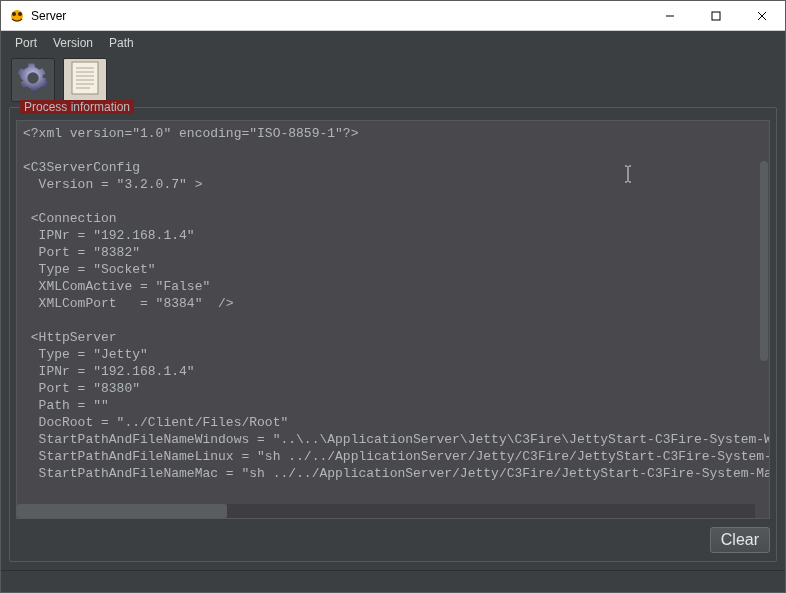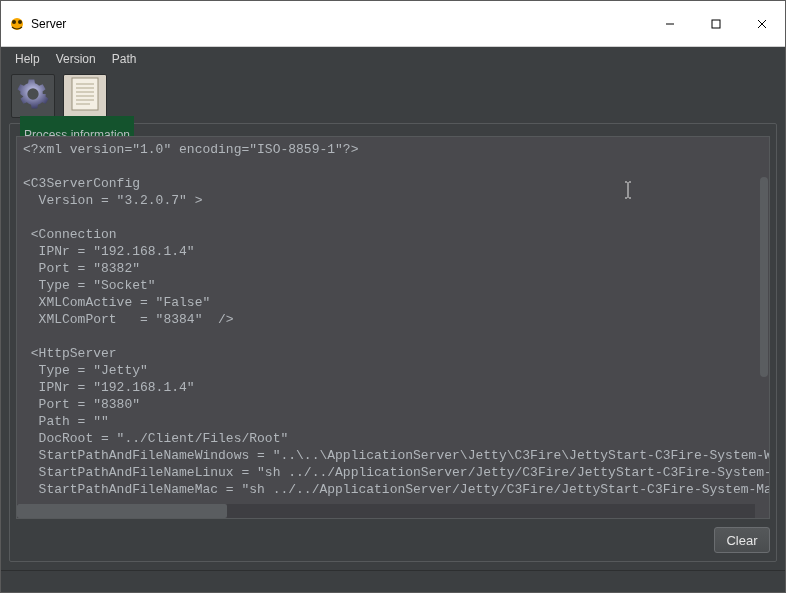--- a/index.html
+++ b/index.html
@@ -1,41 +1,41 @@
 <!DOCTYPE html>
 <html><head>
   <meta charset="utf-8">
   <style>
     * { margin: 0; padding: 0; box-sizing: border-box; }
     html, body { width: 786px; height: 593px; overflow: hidden; font-family: "Segoe UI", Tahoma, sans-serif; }
     .window { width: 786px; height: 593px; display: flex; flex-direction: column; background: #3c3f41; border: 1px solid #5a5a5a; }
-    .titlebar { height: 46px; background: #ffffff; display: flex; align-items: center; border-bottom: 1px solid #d0d0d0; }
+    .titlebar { height: 30px; background: #ffffff; display: flex; align-items: center; border-bottom: 1px solid #d0d0d0; }
     .titlebar-icon { width: 16px; height: 16px; margin-left: 8px; margin-right: 6px; }
     .titlebar-title { font-size: 12px; color: #000; flex: 0 0 auto; }
     .titlebar-spacer { flex: 1; }
     .titlebar-btns { display: flex; height: 100%; }
     .tb-btn { width: 46px; height: 100%; display: flex; align-items: center; justify-content: center; color: #000; font-size: 10px; }
     .tb-btn svg { display: block; }
     .menubar { height: 24px; background: #3c3f41; display: flex; align-items: center; padding: 0 6px; color: #d6d6d6; font-size: 12px; }
     .menu-item { padding: 2px 8px; }
     .toolbar { height: 52px; background: #3c3f41; display: flex; align-items: center; padding: 4px 10px 6px 10px; gap: 8px; }
     .tool-btn { width: 44px; height: 44px; border: 1px solid #2a2c2d; background: #4a4d4f; display: flex; align-items: center; justify-content: center; border-radius: 2px; }
     .tool-btn.alt { background: #d9d2c6; }
     .content-area { flex: 1; padding: 0 8px 8px 8px; display: flex; flex-direction: column; min-height: 0; }
     .group { position: relative; border: 1px solid #56595b; border-radius: 2px; padding: 12px 6px 8px 6px; flex: 1; display: flex; flex-direction: column; min-height: 0; }
-    .group-title { position: absolute; top: -8px; left: 10px; background: #14532d; padding: 12px 4px; font-size: 12px; color: #b8bcc0; }
+    .group-title { position: absolute; top: -8px; left: 10px; background: #7f1d1d; padding: 0 4px; font-size: 12px; color: #b8bcc0; }
     .textpane-wrap { flex: 1; border: 1px solid #56595b; background: #49494d; position: relative; min-height: 0; overflow: hidden; }
     .textpane { width: 100%; height: calc(100% - 14px); overflow: auto; }
     pre.code { font-family: "Consolas","Courier New",monospace; font-size: 13px; line-height: 17px; color: #b1b6bb; padding: 4px 6px; white-space: pre; }
     .hscroll-track { position: absolute; left: 0; right: 14px; bottom: 0; height: 14px; background: #3e3e42; }
     .hscroll-thumb { position: absolute; left: 0; top: 0; bottom: 0; width: 210px; background: #5a5d60; border-radius: 2px; }
     .vscroll { position: absolute; top: 0; bottom: 14px; right: 0; width: 14px; background: transparent; }
     .vscroll-thumb { position: absolute; right: 1px; top: 40px; width: 8px; height: 200px; background: #5a5d60; border-radius: 4px; }
     .button-row { display: flex; justify-content: flex-end; padding-top: 8px; }
-    .btn { min-width: 56px; height: 26px; border: 1px solid #6a6d70; background: linear-gradient(#55585a,#4a4d4f); color: #e6e6e6; font-size: 13px; border-radius: 3px; display: flex; align-items: center; justify-content: center; padding: 0 10px; }
+    .btn { min-width: 56px; height: 26px; border: 1px solid #6a6d70; background: linear-gradient(#55585a,#4a4d4f); color: #e6e6e6; font-size: 16px; border-radius: 3px; display: flex; align-items: center; justify-content: center; padding: 0 10px; }
     .statusbar { height: 22px; border-top: 1px solid #2d2f30; background: #3c3f41; }
     .cursor-caret { position: absolute; top: 44px; left: 606px; pointer-events: none; }
     
     .textpane::-webkit-scrollbar { width: 0; height: 0; }
   </style>
 </head>
 <body>
 
 <div class="window">
 
@@ -64,21 +64,21 @@
       <div class="tb-btn">
         <svg width="10" height="10" viewBox="0 0 10 10">
             <line x1="1" y1="1" x2="9" y2="9" stroke="#000" stroke-width="1"></line>
             <line x1="9" y1="1" x2="1" y2="9" stroke="#000" stroke-width="1"></line>
           </svg>
       </div>
     </div>
   </div>
 
   <div class="menubar">
-    <div class="menu-item">Help</div>
+    <div class="menu-item">Port</div>
     <div class="menu-item">Version</div>
     <div class="menu-item">Path</div>
   </div>
 
   <div class="toolbar">
     <div class="tool-btn">
       <span>
         <svg width="34" height="34" viewBox="0 0 24 24">
           <defs>
             <radialGradient id="g1" cx="50%" cy="40%" r="60%">

